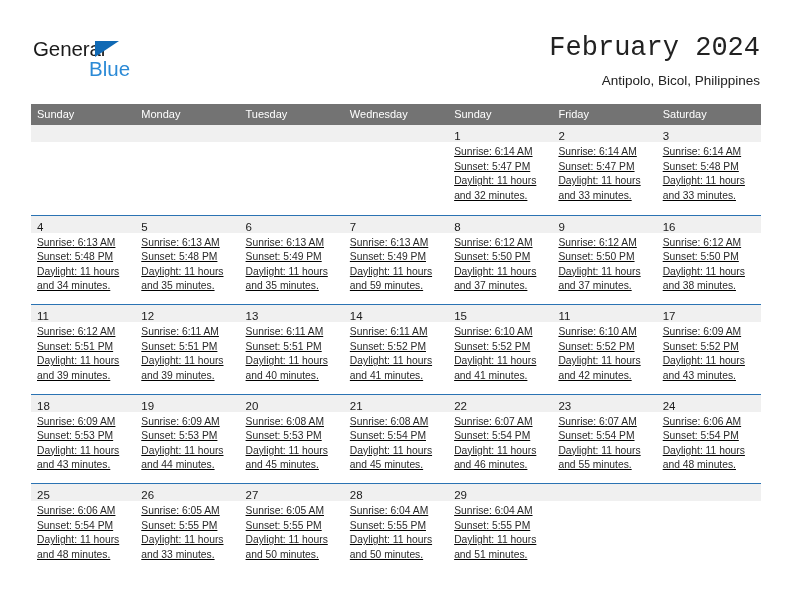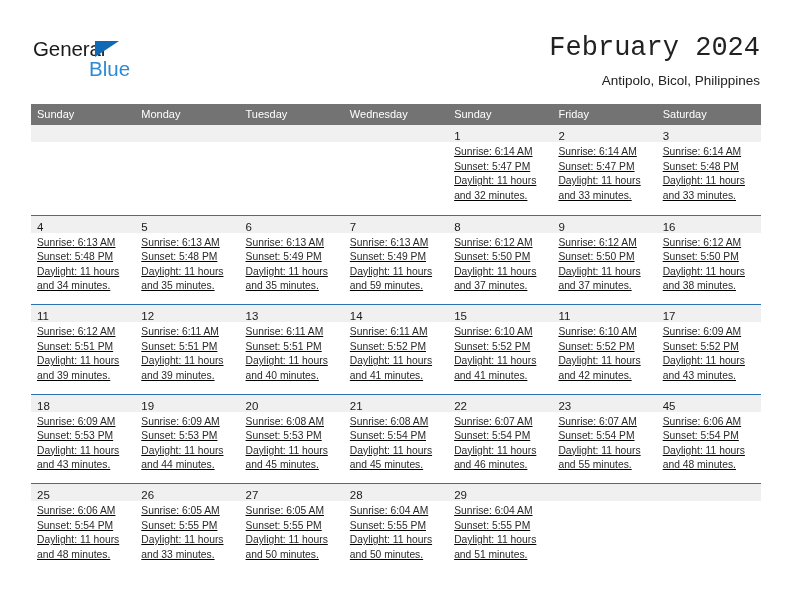--- a/index.html
+++ b/index.html
@@ -417,21 +417,21 @@
           <div class="day-cell">
             <div class="day-number-strip"><span class="day-number">23</span></div>
             <div class="day-body">
               <div class="day-line">Sunrise: 6:07 AM</div>
               <div class="day-line">Sunset: 5:54 PM</div>
               <div class="day-line">Daylight: 11 hours</div>
               <div class="day-line">and 55 minutes.</div>
             </div>
           </div>
           <div class="day-cell">
-            <div class="day-number-strip"><span class="day-number">45</span></div>
+            <div class="day-number-strip"><span class="day-number">24</span></div>
             <div class="day-body">
               <div class="day-line">Sunrise: 6:06 AM</div>
               <div class="day-line">Sunset: 5:54 PM</div>
               <div class="day-line">Daylight: 11 hours</div>
               <div class="day-line">and 48 minutes.</div>
             </div>
           </div>
         </div>
         <div class="week-row">
           <div class="day-cell">

